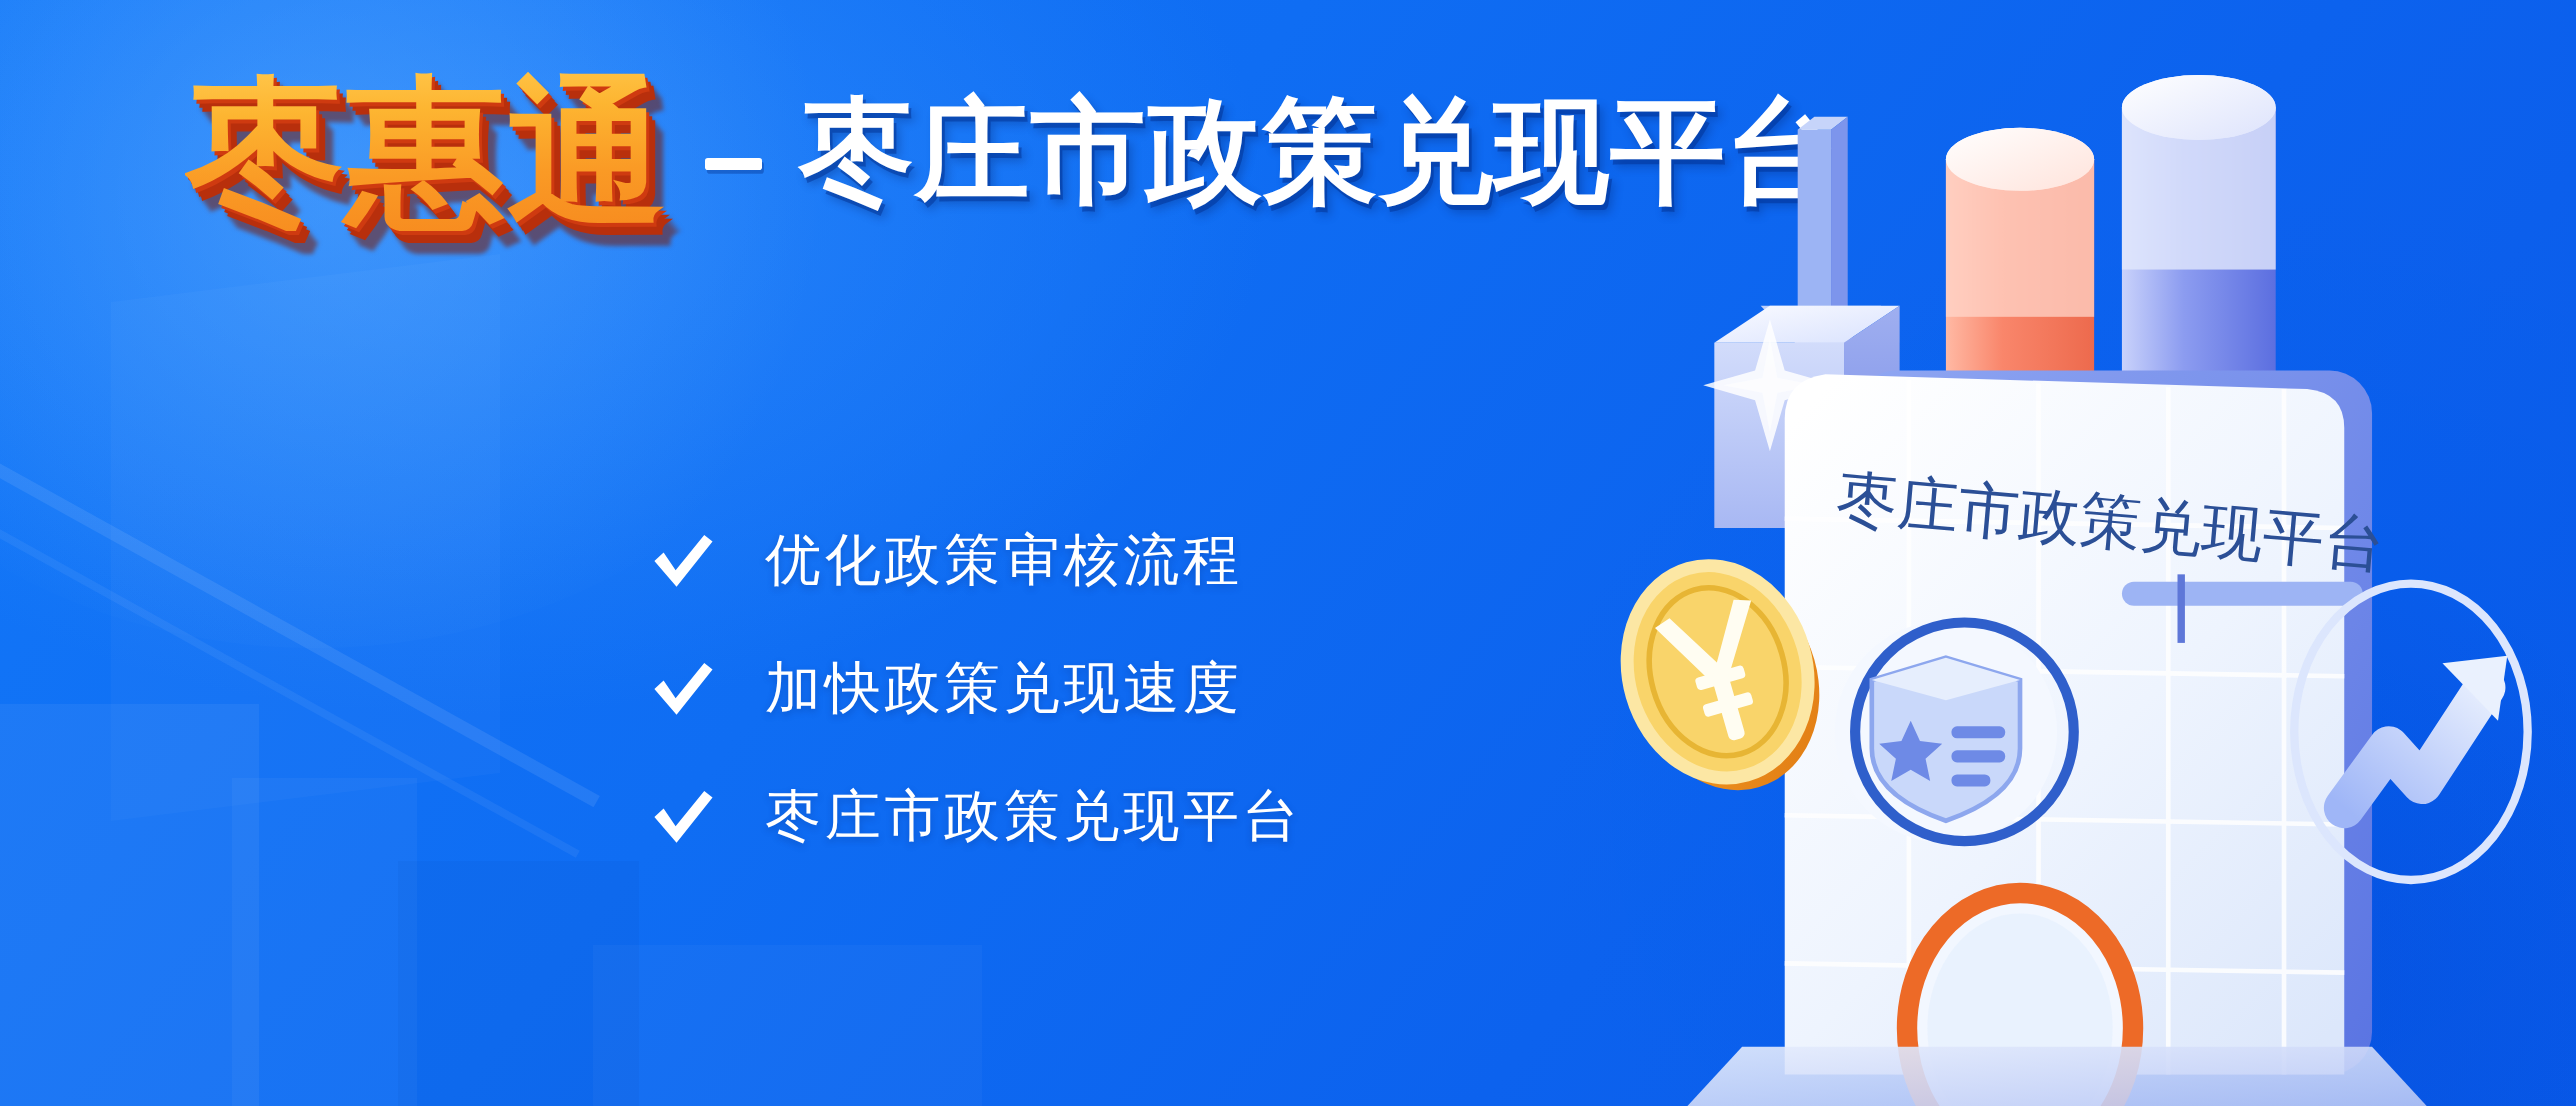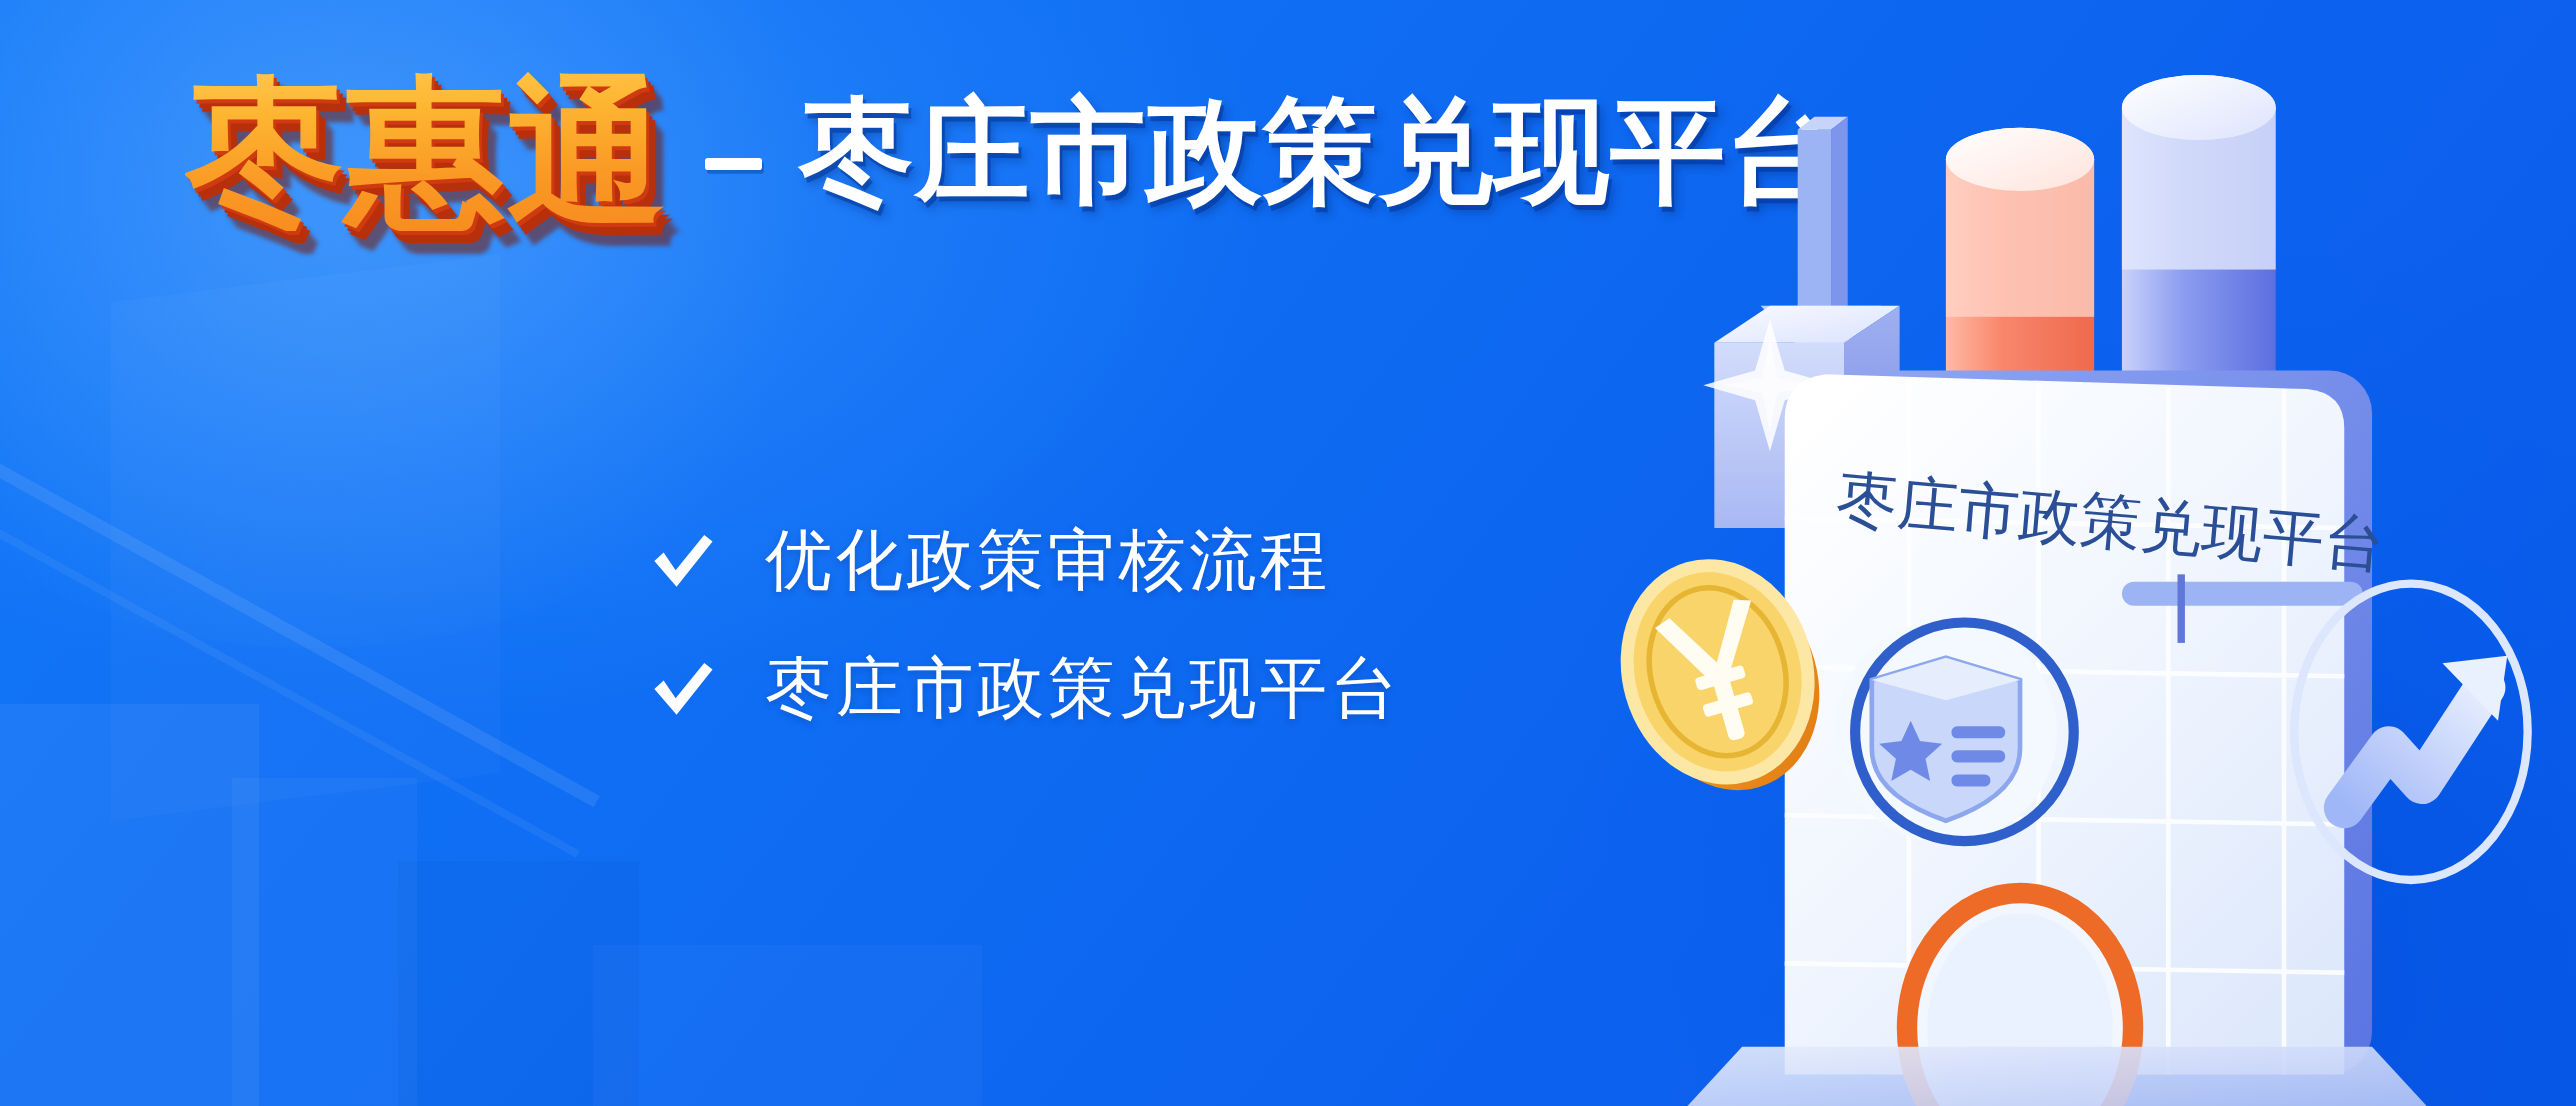--- a/index.html
+++ b/index.html
@@ -68,21 +68,21 @@
   }
 
   
   .bullets{
     position:absolute; left:647px; top:524px;
     display:flex; flex-direction:column; gap:56px;
   }
   .bullet{ display:flex; align-items:center; gap:46px; }
   .check{ width:72px; height:72px; flex:0 0 72px; display:block; }
   .bullet-text{
-    font-size:67px; font-weight:400; color:#FFFFFF; line-height:1;
+    font-size:56px; font-weight:400; color:#FFFFFF; line-height:1;
     font-family:"DejaVu Sans","Liberation Sans",sans-serif;
     letter-spacing:3.7px;
     text-shadow:0 2.8px 7.4px rgba(0,35,110,0.28);
   }
 
   
   .illo{ position:absolute; right:0px; top:0px; width:973px; height:1107px; }
   .illo svg{ width:100%; height:100%; display:block; }
 </style>
 </head>
@@ -110,20 +110,26 @@
 
   <div class="bullets">
 
     <div class="bullet">
       <svg class="check" viewBox="0 0 78 78">
         <path d="M8 40 L18 31 L31 50 L62 12 L71 19 L32 68 Z" fill="#FFFFFF"></path>
       </svg>
       <span class="bullet-text">优化政策审核流程</span>
     </div>
 
+    <div class="bullet">
+      <svg class="check" viewBox="0 0 78 78">
+        <path d="M8 40 L18 31 L31 50 L62 12 L71 19 L32 68 Z" fill="#FFFFFF"></path>
+      </svg>
+      <span class="bullet-text">加快政策兑现速度</span>
+    </div>
 
     <div class="bullet">
       <svg class="check" viewBox="0 0 78 78">
         <path d="M8 40 L18 31 L31 50 L62 12 L71 19 L32 68 Z" fill="#FFFFFF"></path>
       </svg>
       <span class="bullet-text">枣庄市政策兑现平台</span>
     </div>
 
   </div>
 

